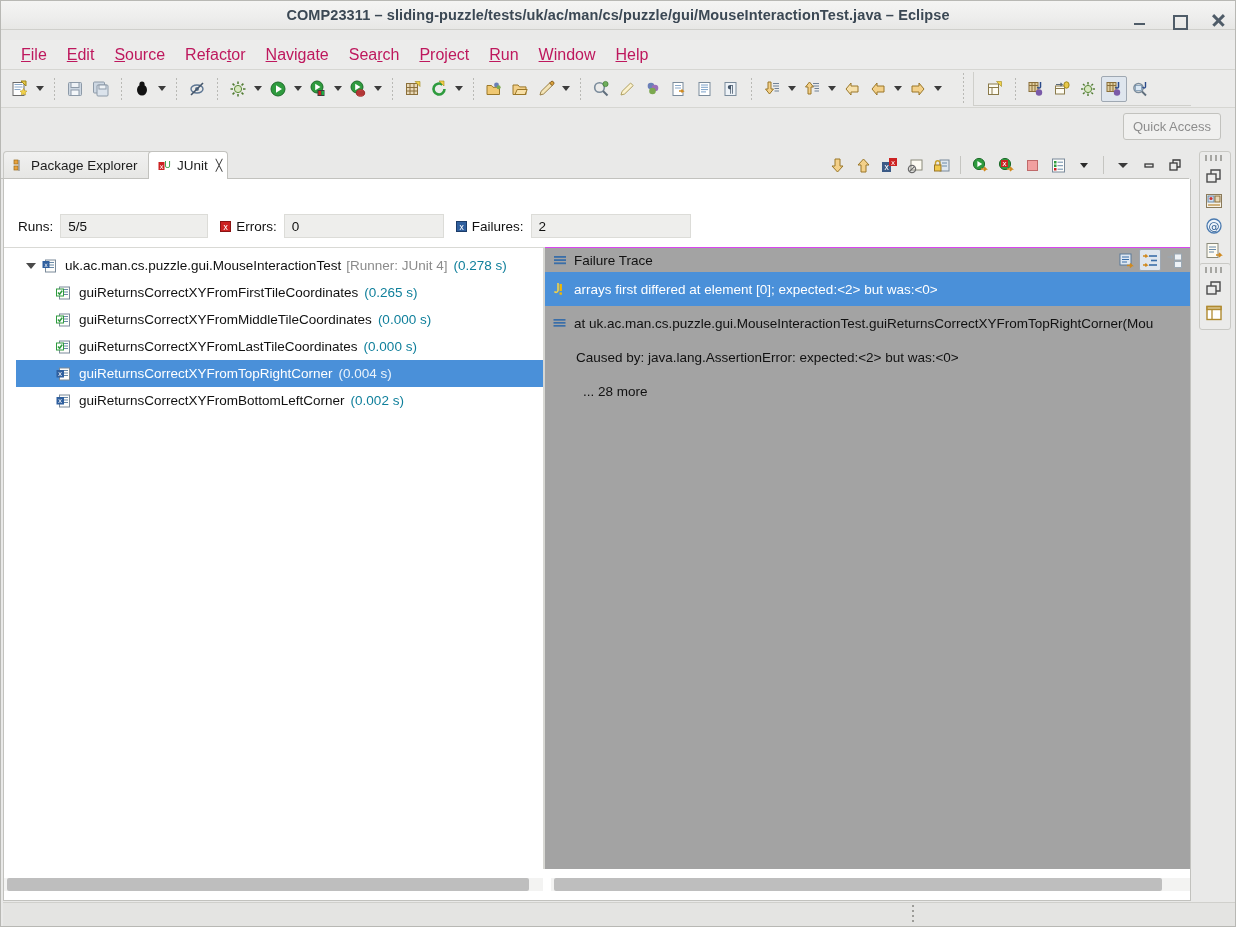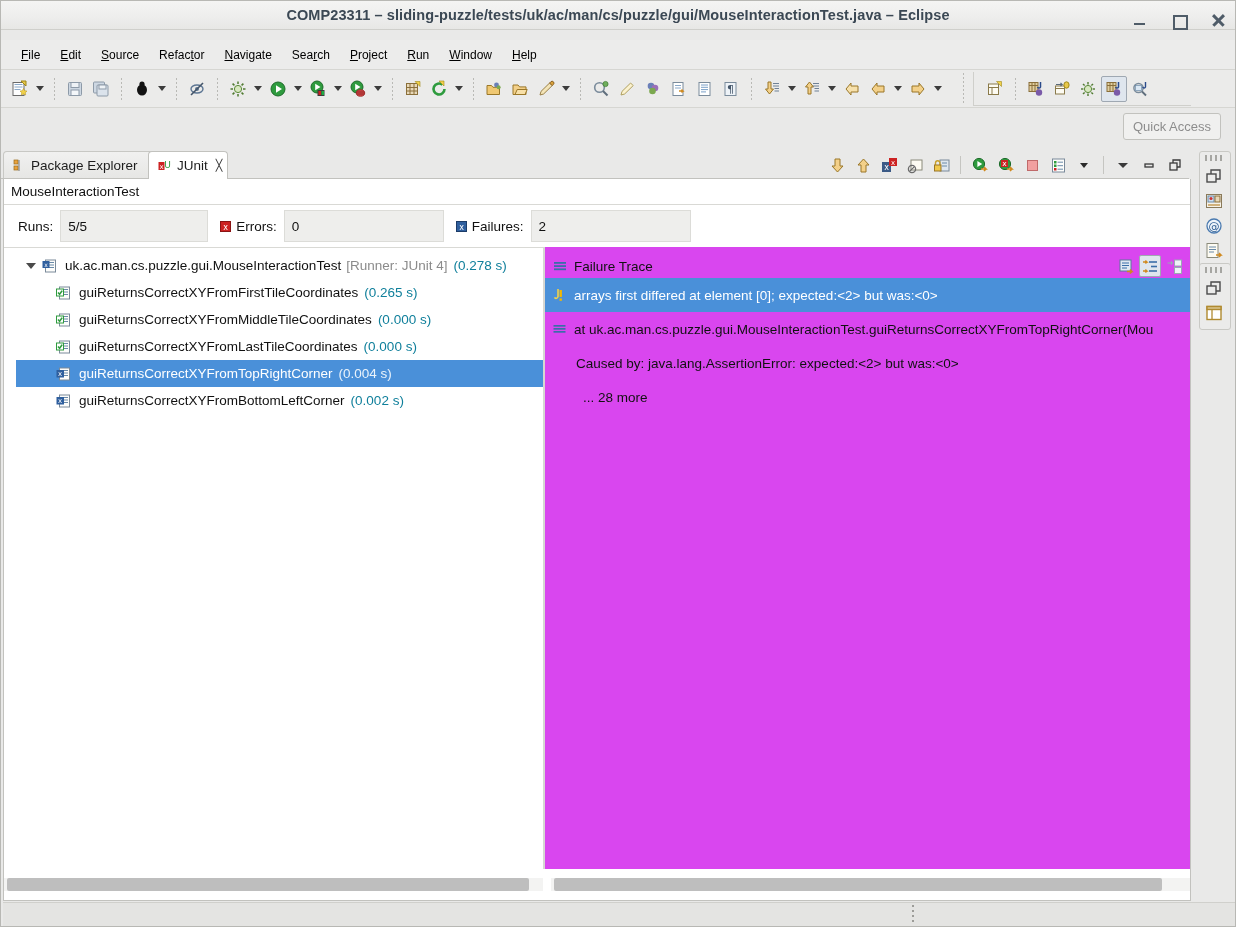--- a/index.html
+++ b/index.html
@@ -47,21 +47,21 @@
   .wc-close::before { transform: rotate(45deg); }
   .wc-close::after  { transform: rotate(-45deg); }
 
   
   .menubar {
     position:absolute; left:0; top:39px; width:1234px; height:30px;
     background:#ececeb; border-bottom:1px solid #d6d6d2;
     display:flex; align-items:center; padding-left:10px; gap:0px;
   }
   .menu-item {
-    font-size:12px; color:#000000; padding:3px 10px; white-space:nowrap; cursor:default;
+    font-size:16px; color:#be185d; padding:3px 10px; white-space:nowrap; cursor:default;
   }
   .menu-item u { text-decoration: underline; }
 
   
   .toolbar {
     position:absolute; left:0; top:69px; width:1234px; height:38px;
     background:#ebebea; border-bottom:1px solid #d6d6d2;
     display:flex; align-items:center; padding-left:6px;
   }
   .tb-sep {
@@ -143,42 +143,42 @@
     background:#fff; border-bottom:1px solid #d9d9d5;
     display:flex; align-items:center; padding-left:7px;
     font-size:13.5px; color:#111;
   }
   .counter-bar {
     position:absolute; left:0; top:27px; width:1186px; height:40px;
     background:#fff; display:flex; align-items:center; padding-left:14px; gap:0;
   }
   .cnt-label { font-size:13.5px; color:#111; margin-right:7px; white-space:nowrap; }
   .cnt-box {
-    height:32px; background:#eeeeec; border:1px solid #dcdcd8;
+    height:24px; background:#eeeeec; border:1px solid #dcdcd8;
     display:flex; align-items:center; padding-left:7px;
     font-size:13.5px; color:#111;
   }
   .cnt-icon { width:11px; height:11px; margin-right:5px; flex:0 0 auto; }
   .progressbar {
     position:absolute; left:645px; top:214px; width:537px; height:21px;
     border:1px solid #b6b6b2;
   }
   .progressfill { width:100%; height:100%; }
 
   
   .pane-left {
     position:absolute; left:0; top:68px; width:539px; height:622px;
     background:#fff; border-top:1px solid #d9d9d5; overflow:hidden;
   }
   .pane-split {
     position:absolute; left:539px; top:68px; width:2px; height:622px; background:#d7d7d3;
   }
   .pane-right {
     position:absolute; left:541px; top:68px; width:645px; height:622px;
-    background:#d946ef; border-top:7px solid #d946ef; overflow:hidden;
+    background:#a3a3a3; border-top:1px solid #d946ef; overflow:hidden;
   }
 
   
   .tree { padding-top:4px; }
   .tree-row {
     height:27px; display:flex; align-items:center; white-space:nowrap;
     font-size:13.5px; color:#111; cursor:default; padding-left:8px;margin-left:12px;
   }
   .tree-row.selected { background:#4a90d9; color:#fff; }
   .tree-row.child { padding-left:40px; }
@@ -698,21 +698,20 @@
     <div class="vt-btn">
       <svg width="14" height="14" viewBox="0 0 14 14">
         <rect x="2" y="5" width="7" height="7" fill="none" stroke="#3a3a3a" stroke-width="1.3"></rect>
         <path d="M5 5 V2 h7 v7 h-3" fill="none" stroke="#3a3a3a" stroke-width="1.3"></path>
       </svg>
     </div>
   </div>
 
   <div class="junit-body">
 
-    <div class="testname-bar">MouseInteractionTest</div>
 
     <div class="counter-bar">
       <span class="cnt-label">Runs:</span>
       <span class="cnt-box" style="width:148px;">5/5</span>
       <span style="width:12px;"></span>
       <span class="cnt-icon">
         <svg width="11" height="11" viewBox="0 0 11 11">
           <rect x="0.5" y="0.5" width="10" height="10" fill="#cc2222" stroke="#8a1414"></rect>
           <text x="5.5" y="8.5" font-size="8" text-anchor="middle" fill="#fff" font-family="DejaVu Sans">x</text>
         </svg>

